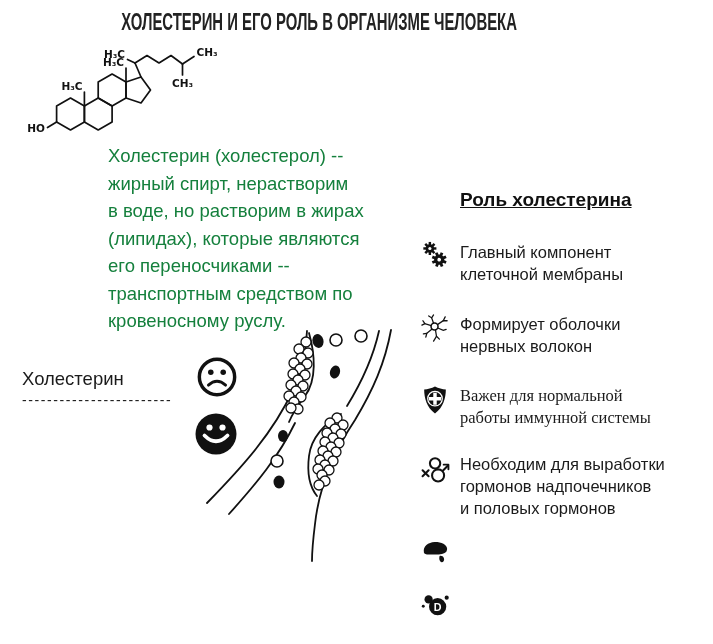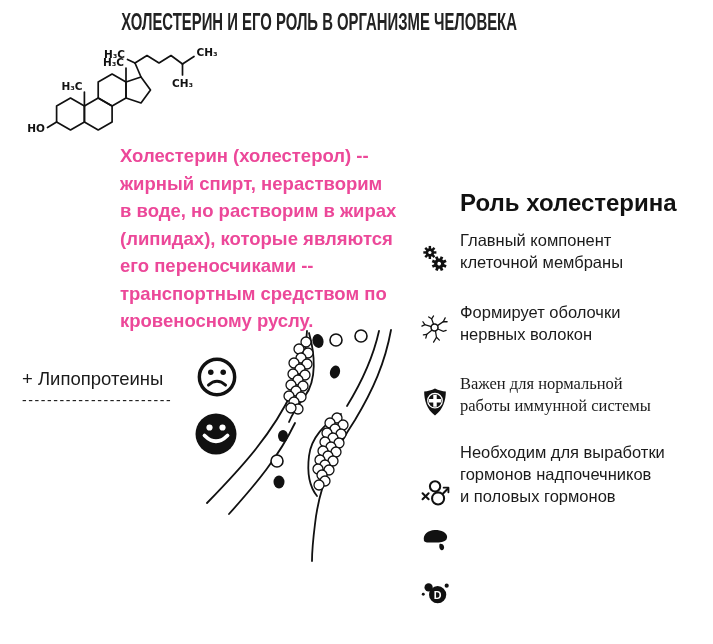--- a/index.html
+++ b/index.html
@@ -12,35 +12,34 @@
   .abs{position:absolute;}
   
   .title-wrap{left:0;right:0;top:8px;text-align:left;}
   .title{
     display:inline-block;white-space:nowrap;
     font-size:24px;font-weight:700;letter-spacing:0;
     transform:scaleX(0.62);transform-origin:center top;color:#222;
   }
   
   .description{
-    left:120px;top:142px;width:300px;
-    font-size:18.5px;line-height:27.5px;color:#ec4899;
+    left:108px;top:142px;width:300px;
+    font-size:18.5px;line-height:27.5px;color:#15803d;
     white-space:pre-line;
-    font-weight:bold;
   }
   
   .formula{left:22px;top:365px;font-size:18.5px;line-height:28px;color:#1b1b1b;}
   .formula .divider{
     font-size:14px;line-height:16px;letter-spacing:1.6px;
     margin:-1px 0 2px;color:#222;white-space:nowrap;
   }
   
   .roles{left:412px;top:189px;width:300px;}
-  .roles-heading{position:absolute;left:48px;top:0;font-size:24px;font-weight:700;color:#111;white-space:nowrap;}
-  .role-item{position:absolute;left:0;display:flex;align-items:flex-end;}
+  .roles-heading{position:absolute;left:48px;top:0;font-size:19px;font-weight:700;color:#111;white-space:nowrap;text-decoration:underline;}
+  .role-item{position:absolute;left:0;display:flex;align-items:flex-start;margin-top:12px;}
   .role-icon{width:46px;flex:0 0 46px;display:flex;justify-content:center;align-items:center;}
   .role-text{font-size:16.5px;line-height:22px;color:#1b1b1b;white-space:pre-line;margin-left:2px;}
   svg{display:block;}
 </style>
 </head>
 <body>
 
 <div class="abs title-wrap">
   <span class="title">ХОЛЕСТЕРИН И ЕГО РОЛЬ В ОРГАНИЗМЕ ЧЕЛОВЕКА</span>
 </div>
@@ -72,21 +71,21 @@
 
 <div class="abs description">Холестерин (холестерол) --
 жирный спирт, нерастворим
 в воде, но растворим в жирах
 (липидах), которые являются
 его переносчиками --
 транспортным средством по
 кровеносному руслу.</div>
 
 <div class="abs formula">
-  <div>+ Липопротеины</div>
+  <div>Холестерин</div>
   <div class="divider">------------------------</div>
 </div>
 
 <svg class="abs" style="left:196px;top:356px;" width="42" height="42" viewBox="0 0 44 44">
   <circle cx="22" cy="22" r="18.5" fill="#fff" stroke="#111" stroke-width="3.6"></circle>
   <circle cx="15.5" cy="17" r="2.9" fill="#111"></circle>
   <circle cx="28.5" cy="17" r="2.9" fill="#111"></circle>
   <path d="M13,30.5 Q22,22.5 31,30.5" fill="none" stroke="#111" stroke-width="3" stroke-linecap="round"></path>
 </svg>
 

